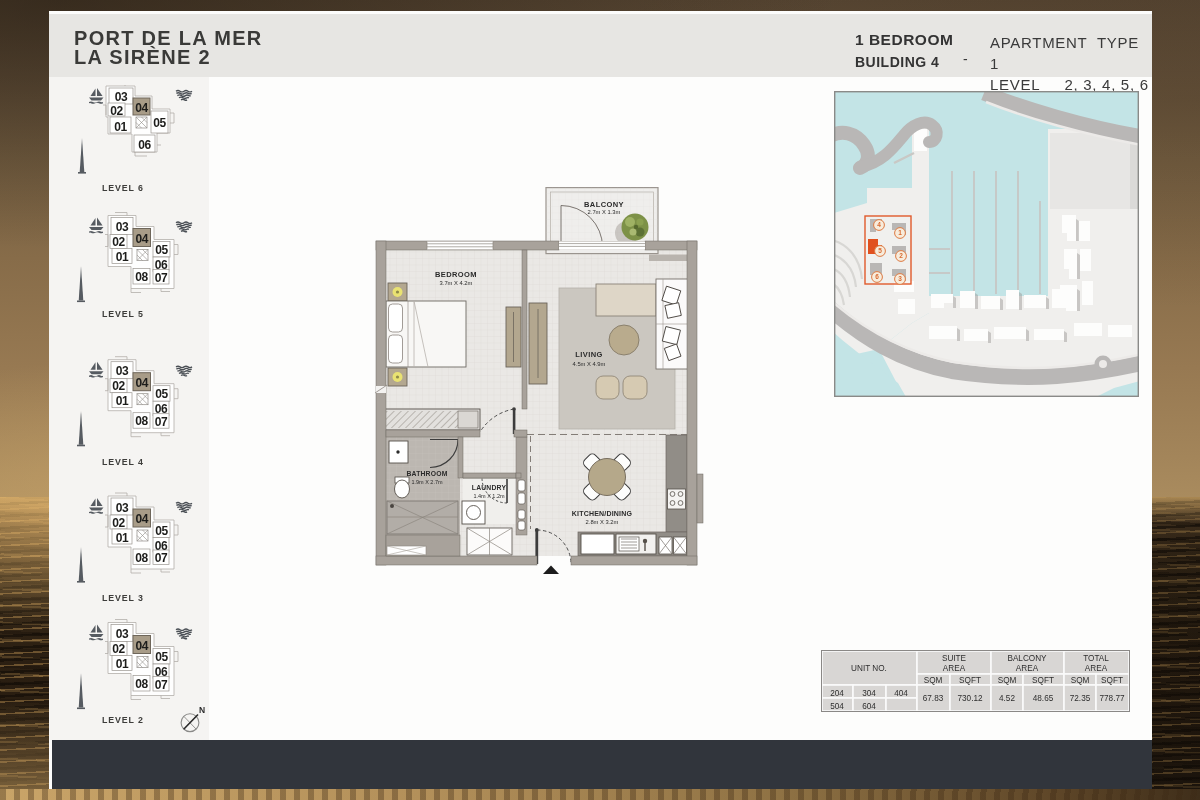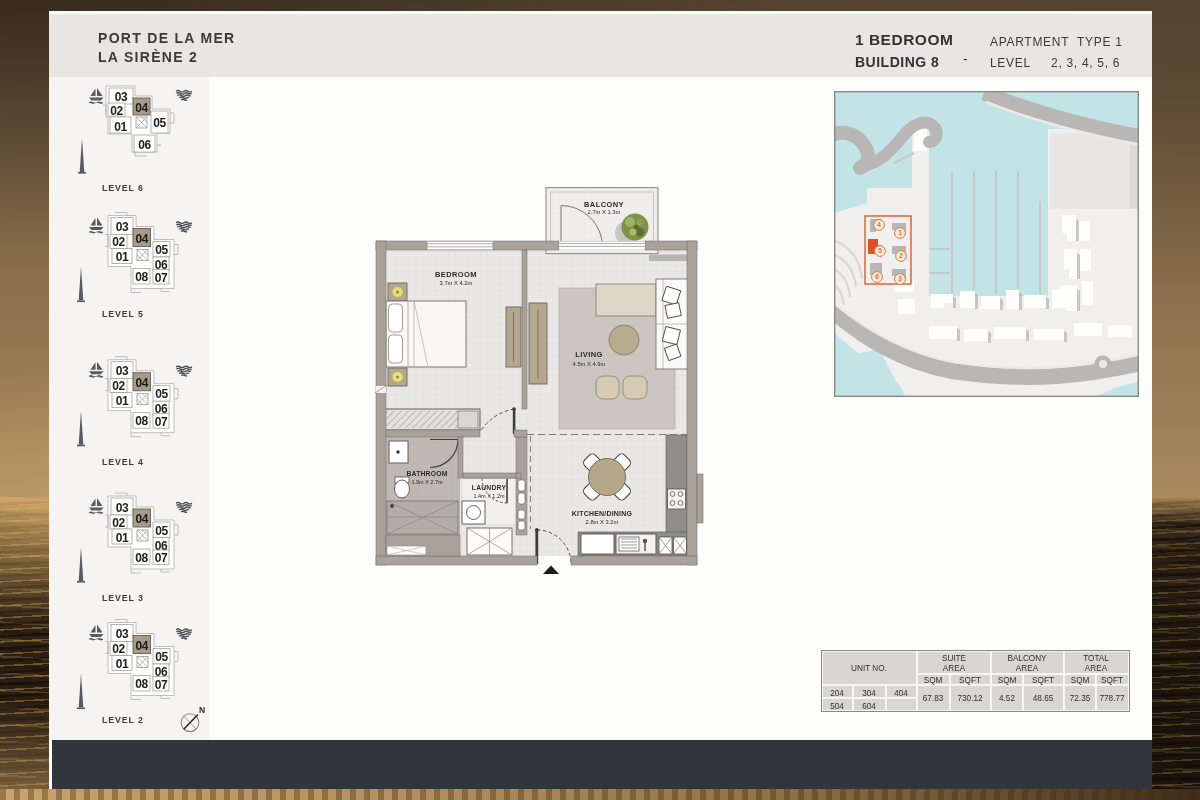--- a/index.html
+++ b/index.html
@@ -29,26 +29,26 @@
 <div class="abs" style="left:0;top:789px;width:1200px;height:11px;background:
   repeating-linear-gradient(92deg, rgba(60,40,20,.35) 0 6px, rgba(0,0,0,0) 6px 14px),
   linear-gradient(90deg,#c9a468 0%,#b3905a 35%,#8f7244 65%,#5e4628 88%,#3f2e1a 100%);"></div>
 
 <div class="abs" style="left:0;top:700px;width:49px;height:89px;background:linear-gradient(180deg,rgba(190,150,90,0) 0%,rgba(195,155,95,.35) 70%,rgba(205,165,100,.5) 100%);"></div>
 
 <div class="abs" id="page" style="left:49px;top:11px;width:1103px;height:778px;background:#fdfdfc;">
 
   <div class="abs" style="left:0;top:3px;width:1103px;height:63px;background:#e7e6e3;"></div>
 
-  <div class="abs" style="left:25px;top:18px;font-size:14px;font-weight:bold;letter-spacing:1.3px;color:#3a3a38;line-height:19px;margin-left:24px;">PORT DE LA MER<br>LA SIRÈNE 2</div>
-
-  <div class="abs" style="left:799px;top:18px;width:190px;font-size:15.5px;font-weight:bold;letter-spacing:.5px;color:#333;line-height:21.5px;margin-left:7px;">1 BEDROOM<br><span style="font-size:14px;">BUILDING 8</span></div>
+  <div class="abs" style="left:25px;top:18px;font-size:20px;font-weight:bold;letter-spacing:1.3px;color:#3a3a38;line-height:19px;">PORT DE LA MER<br>LA SIRÈNE 2</div>
+
+  <div class="abs" style="left:799px;top:18px;width:190px;font-size:15.5px;font-weight:bold;letter-spacing:.5px;color:#333;line-height:21.5px;margin-left:7px;">1 BEDROOM<br><span style="font-size:14px;">BUILDING 4</span></div>
 
   <div class="abs" style="left:914px;top:40px;font-size:14px;color:#3a3a3a;">-</div>
-  <div class="abs" style="left:941px;top:21px;font-size:12px;letter-spacing:0.7px;color:#3a3a3a;line-height:21px;">APARTMENT&nbsp; TYPE 1<br>LEVEL&nbsp;&nbsp;&nbsp;&nbsp;&nbsp;2, 3, 4, 5, 6</div>
+  <div class="abs" style="left:941px;top:21px;font-size:15px;letter-spacing:0.7px;color:#3a3a3a;line-height:21px;">APARTMENT&nbsp; TYPE 1<br>LEVEL&nbsp;&nbsp;&nbsp;&nbsp;&nbsp;2, 3, 4, 5, 6</div>
 
   <div class="abs" style="left:0;top:66px;width:160px;height:663px;background:#f5f4f2;"></div>
 
   <svg class="abs" style="left:26px;top:74px;" width="135" height="662" viewBox="0 0 135 662">
     <defs>
       <g id="boat" fill="#565b61">
         <path d="M7.5,0.5 L7.5,8 L2.5,8 Z"></path>
         <path d="M9,0 L14.5,8 L9,8 Z"></path>
         <path d="M1,9.5 L15.5,9.5 L13,12.5 L3.5,12.5 Z"></path>
         <path d="M1,14 Q3,12.8 5,14 Q7,15.2 9,14 Q11,12.8 13,14 Q14,14.6 15,14 L15,15.2 Q13,16.2 11,15.2 Q9,14.2 7,15.2 Q5,16.2 3,15.2 Q2,14.7 1,15.2 Z"></path>

